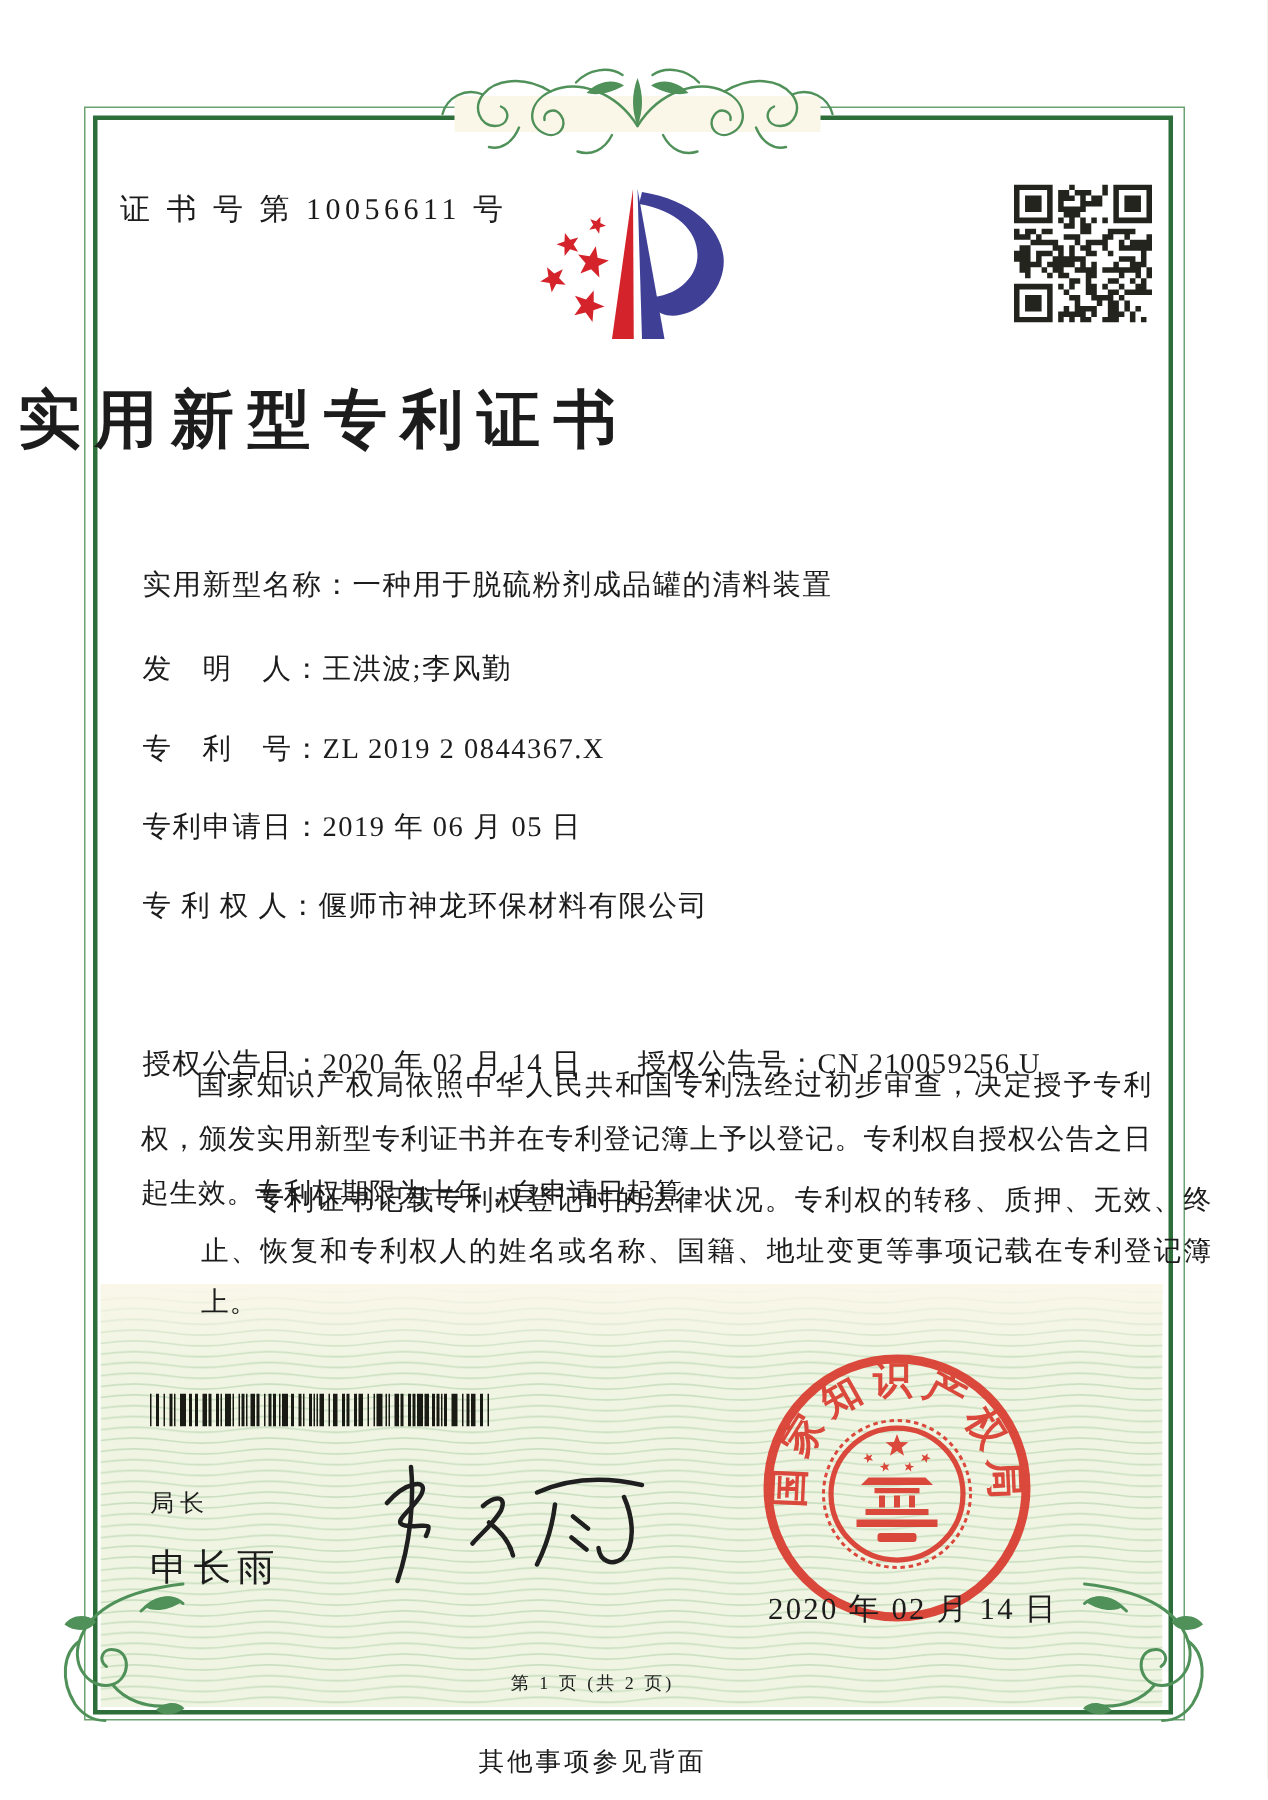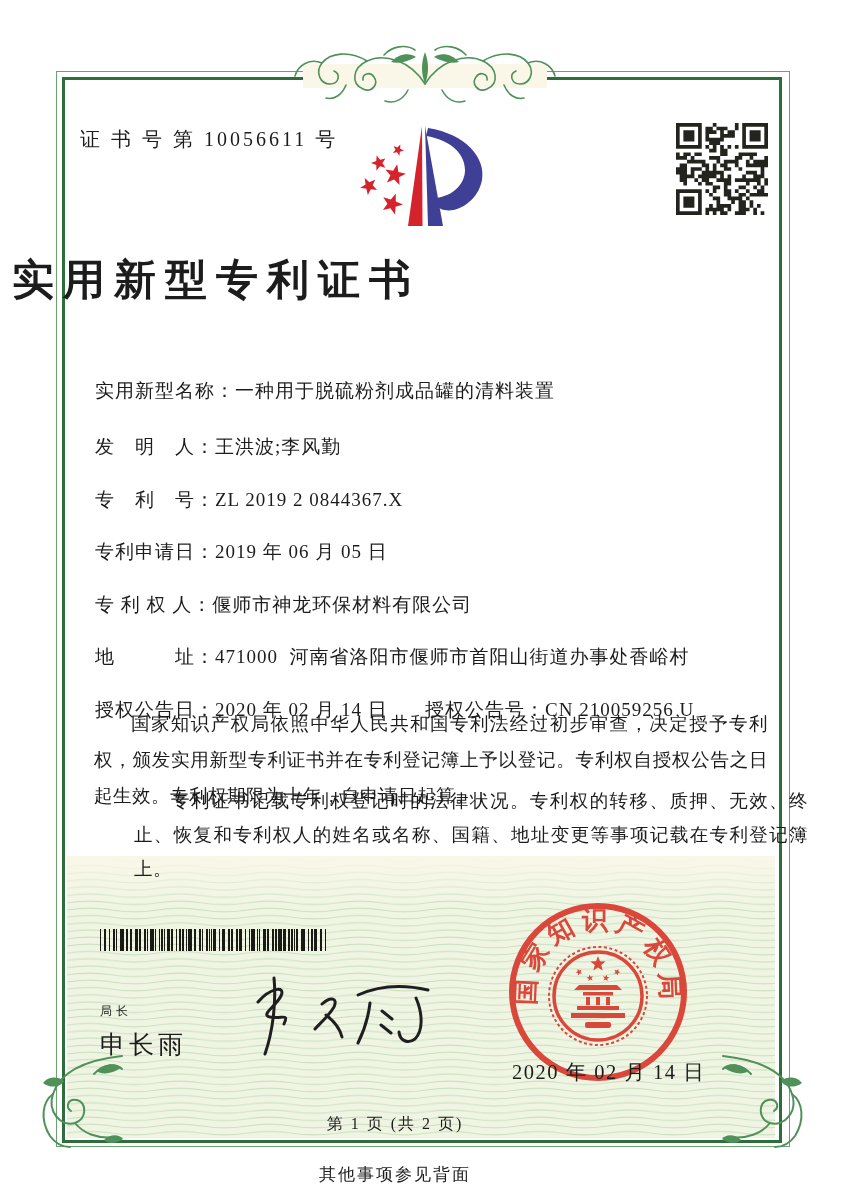--- a/index.html
+++ b/index.html
@@ -30,26 +30,26 @@
   .f-label{white-space:pre-wrap;}
   .f-value{white-space:pre-wrap;}
   .pair2{position:absolute;left:330px;top:0;}
   
   .para{position:absolute;left:94px;width:674px;font-size:18.5px;line-height:36px;
         text-indent:2em;text-align:justify;letter-spacing:0.5px;}
   .para1{top:706px;}
   .para2{top:784px;line-height:34px;margin-left:40px;}
   
   .barcode{position:absolute;left:100px;top:929px;width:226px;height:22px;}
-  .signer-title{position:absolute;left:100px;top:992px;font-size:12px;letter-spacing:4px;margin-top:11px;}
+  .signer-title{position:absolute;left:100px;top:992px;font-size:16px;letter-spacing:4px;}
   .signer-name{position:absolute;left:100px;top:1028px;font-size:25px;letter-spacing:4px;text-align:right;}
   .signature{position:absolute;left:230px;top:970px;width:215px;height:88px;}
   .seal{position:absolute;left:503px;top:897px;width:190px;height:190px;}
   .seal-date{position:absolute;left:512px;top:1058px;font-size:20.5px;letter-spacing:1.5px;}
-  .page-info{position:absolute;left:0;top:1114px;width:790px;text-align:center;font-size:16px;letter-spacing:2px;}
+  .page-info{position:absolute;left:0;top:1114px;width:790px;text-align:center;font-size:12px;letter-spacing:2px;}
   .back-note{position:absolute;left:0;top:1163px;width:790px;text-align:center;font-size:17px;letter-spacing:2px;}
 </style>
 </head>
 <body>
 
 <div class="page">
 
   <div class="frame-outer"></div>
   <div class="frame-inner"></div>
 
@@ -143,23 +143,20 @@
     <span class="f-label">发　明　人：</span><span class="f-value">王洪波;李风勤</span>
   </div>
   <div class="row" style="top:471px">
     <span class="f-label">专　利　号：</span><span class="f-value">ZL 2019 2 0844367.X</span>
   </div>
   <div class="row" style="top:523px">
     <span class="f-label">专利申请日：</span><span class="f-value">2019 年 06 月 05 日</span>
   </div>
   <div class="row" style="top:576px">
     <span class="f-label">专 利 权 人：</span><span class="f-value">偃师市神龙环保材料有限公司</span>
-  </div>
-  <div class="row" style="top:628px">
-    <span class="f-label">地　　　址：</span><span class="f-value">471000  河南省洛阳市偃师市首阳山街道办事处香峪村</span>
   </div>
   <div class="row" style="top:681px">
     <span class="f-label">授权公告日：</span><span class="f-value">2020 年 02 月 14 日</span>
     <span class="pair2"><span class="f-label">授权公告号：</span><span class="f-value">CN 210059256 U</span></span>
   </div>
 
   <div class="para para1">国家知识产权局依照中华人民共和国专利法经过初步审查，决定授予专利权，颁发实用新型专利证书并在专利登记簿上予以登记。专利权自授权公告之日起生效。专利权期限为十年，自申请日起算。</div>
   <div class="para para2">专利证书记载专利权登记时的法律状况。专利权的转移、质押、无效、终止、恢复和专利权人的姓名或名称、国籍、地址变更等事项记载在专利登记簿上。</div>
 
   <svg class="barcode" viewBox="0 0 226 22" preserveAspectRatio="none">

